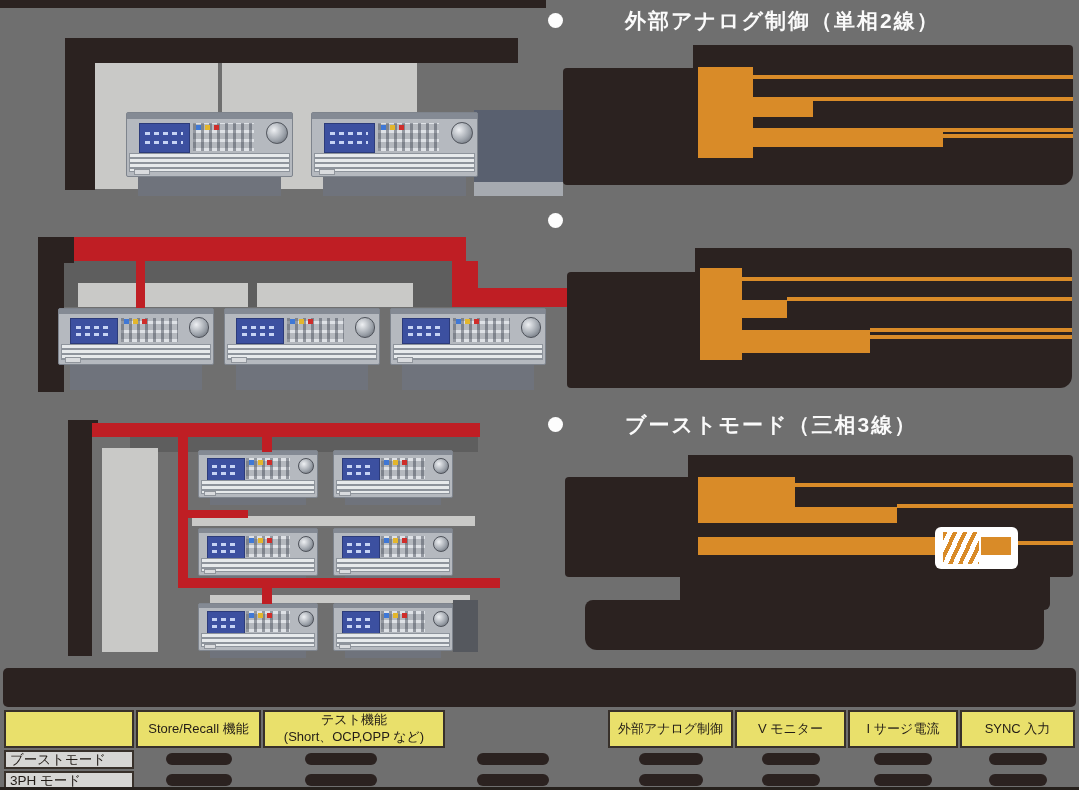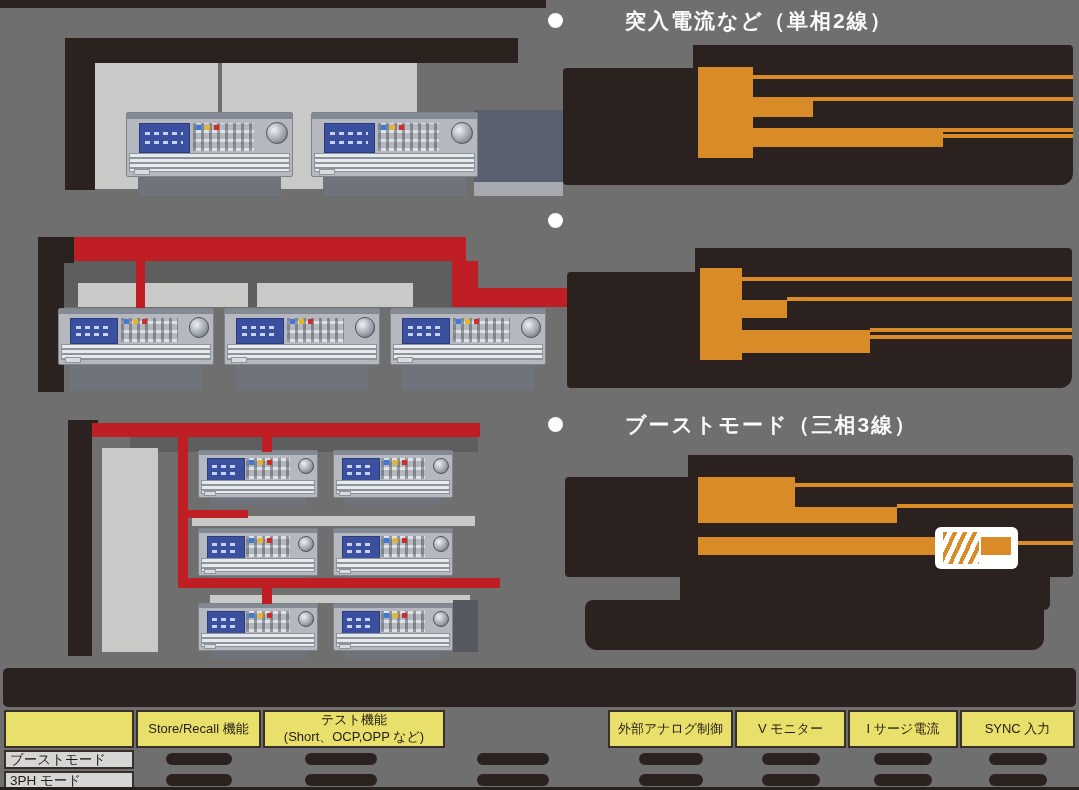--- a/index.html
+++ b/index.html
@@ -120,21 +120,21 @@
   <div class="a ow" style="left:795px;top:507px;width:102px;height:16px;"></div>
   <div class="a ow" style="left:897px;top:504px;width:176px;height:4px;"></div>
   <div class="a ow" style="left:698px;top:537px;width:314px;height:18px;"></div>
   <div class="whitebox">
     <div class="stripes"></div>
     <div class="wb-or"></div>
   </div>
   <div class="a ow" style="left:1018px;top:541px;width:55px;height:4px;"></div>
 
   <div class="bullet" style="left:548px;top:13px;"></div>
-  <div class="stitle" style="left:625px;top:7px;">突入電流など（単相2線）</div>
+  <div class="stitle" style="left:625px;top:7px;">外部アナログ制御（単相2線）</div>
 
   <div class="bullet" style="left:548px;top:213px;"></div>
 
   <div class="bullet" style="left:548px;top:417px;"></div>
   <div class="stitle" style="left:625px;top:411px;">ブーストモード（三相3線）</div>
 
   <div class="banner"></div>
 
   <div class="th" style="left:4px;width:130px;">
     <div></div>

